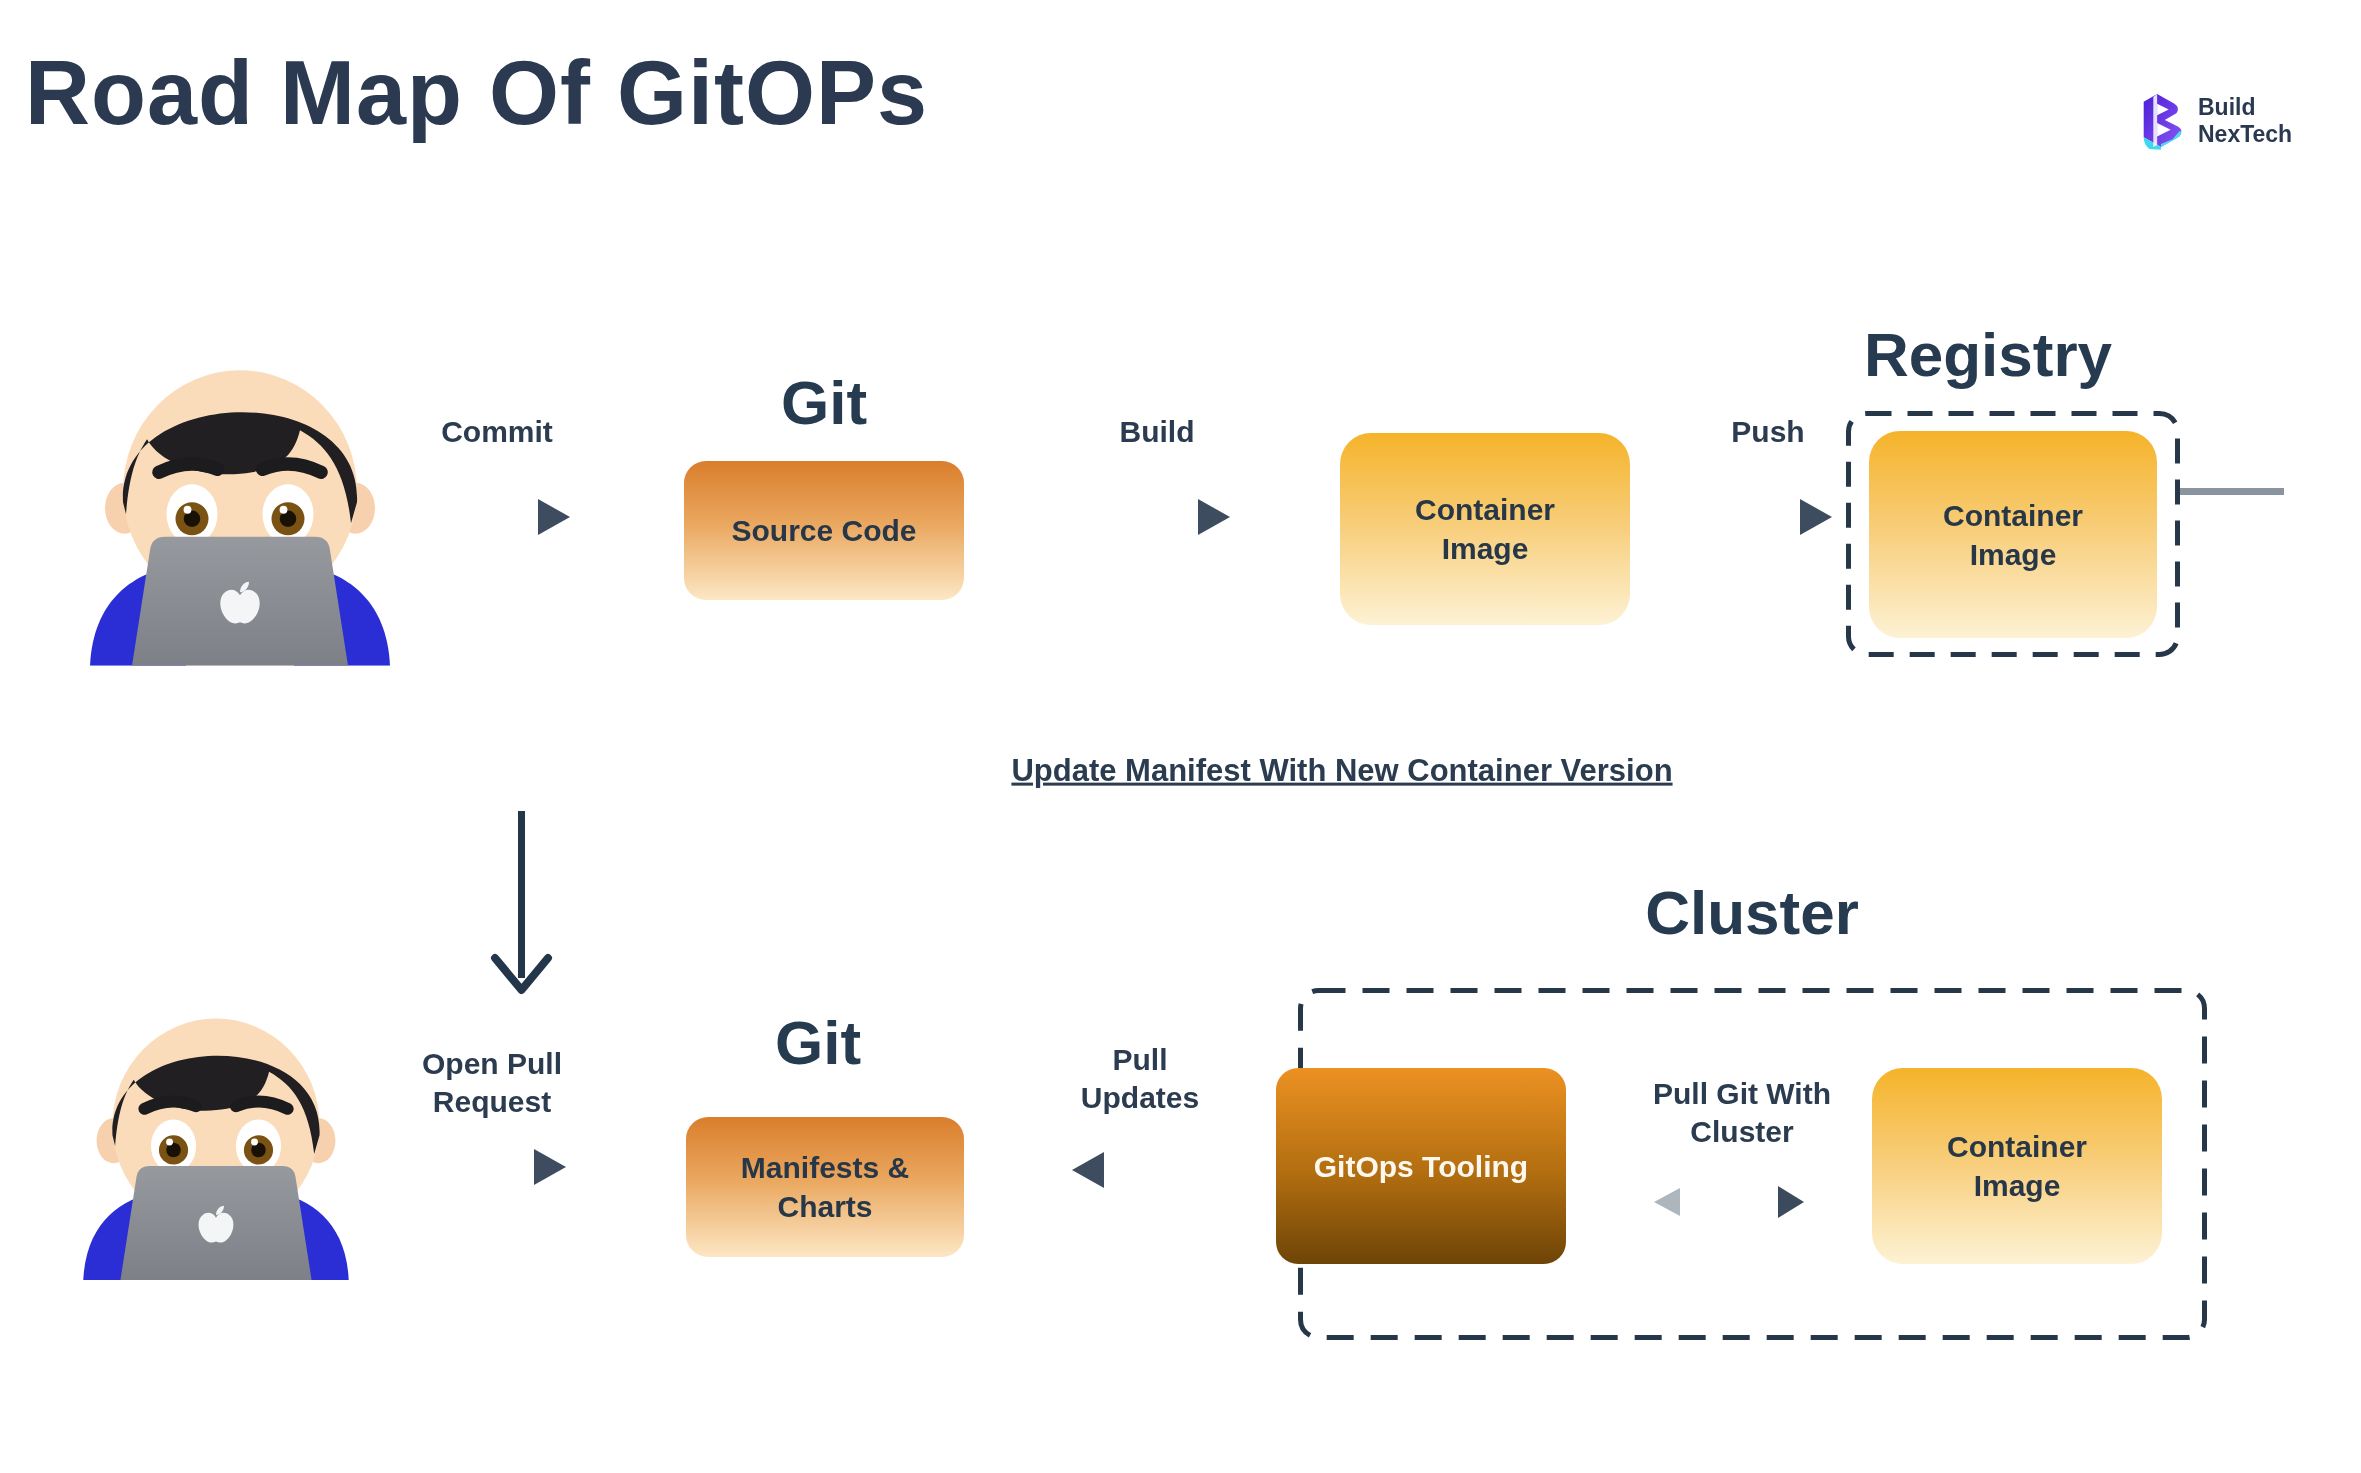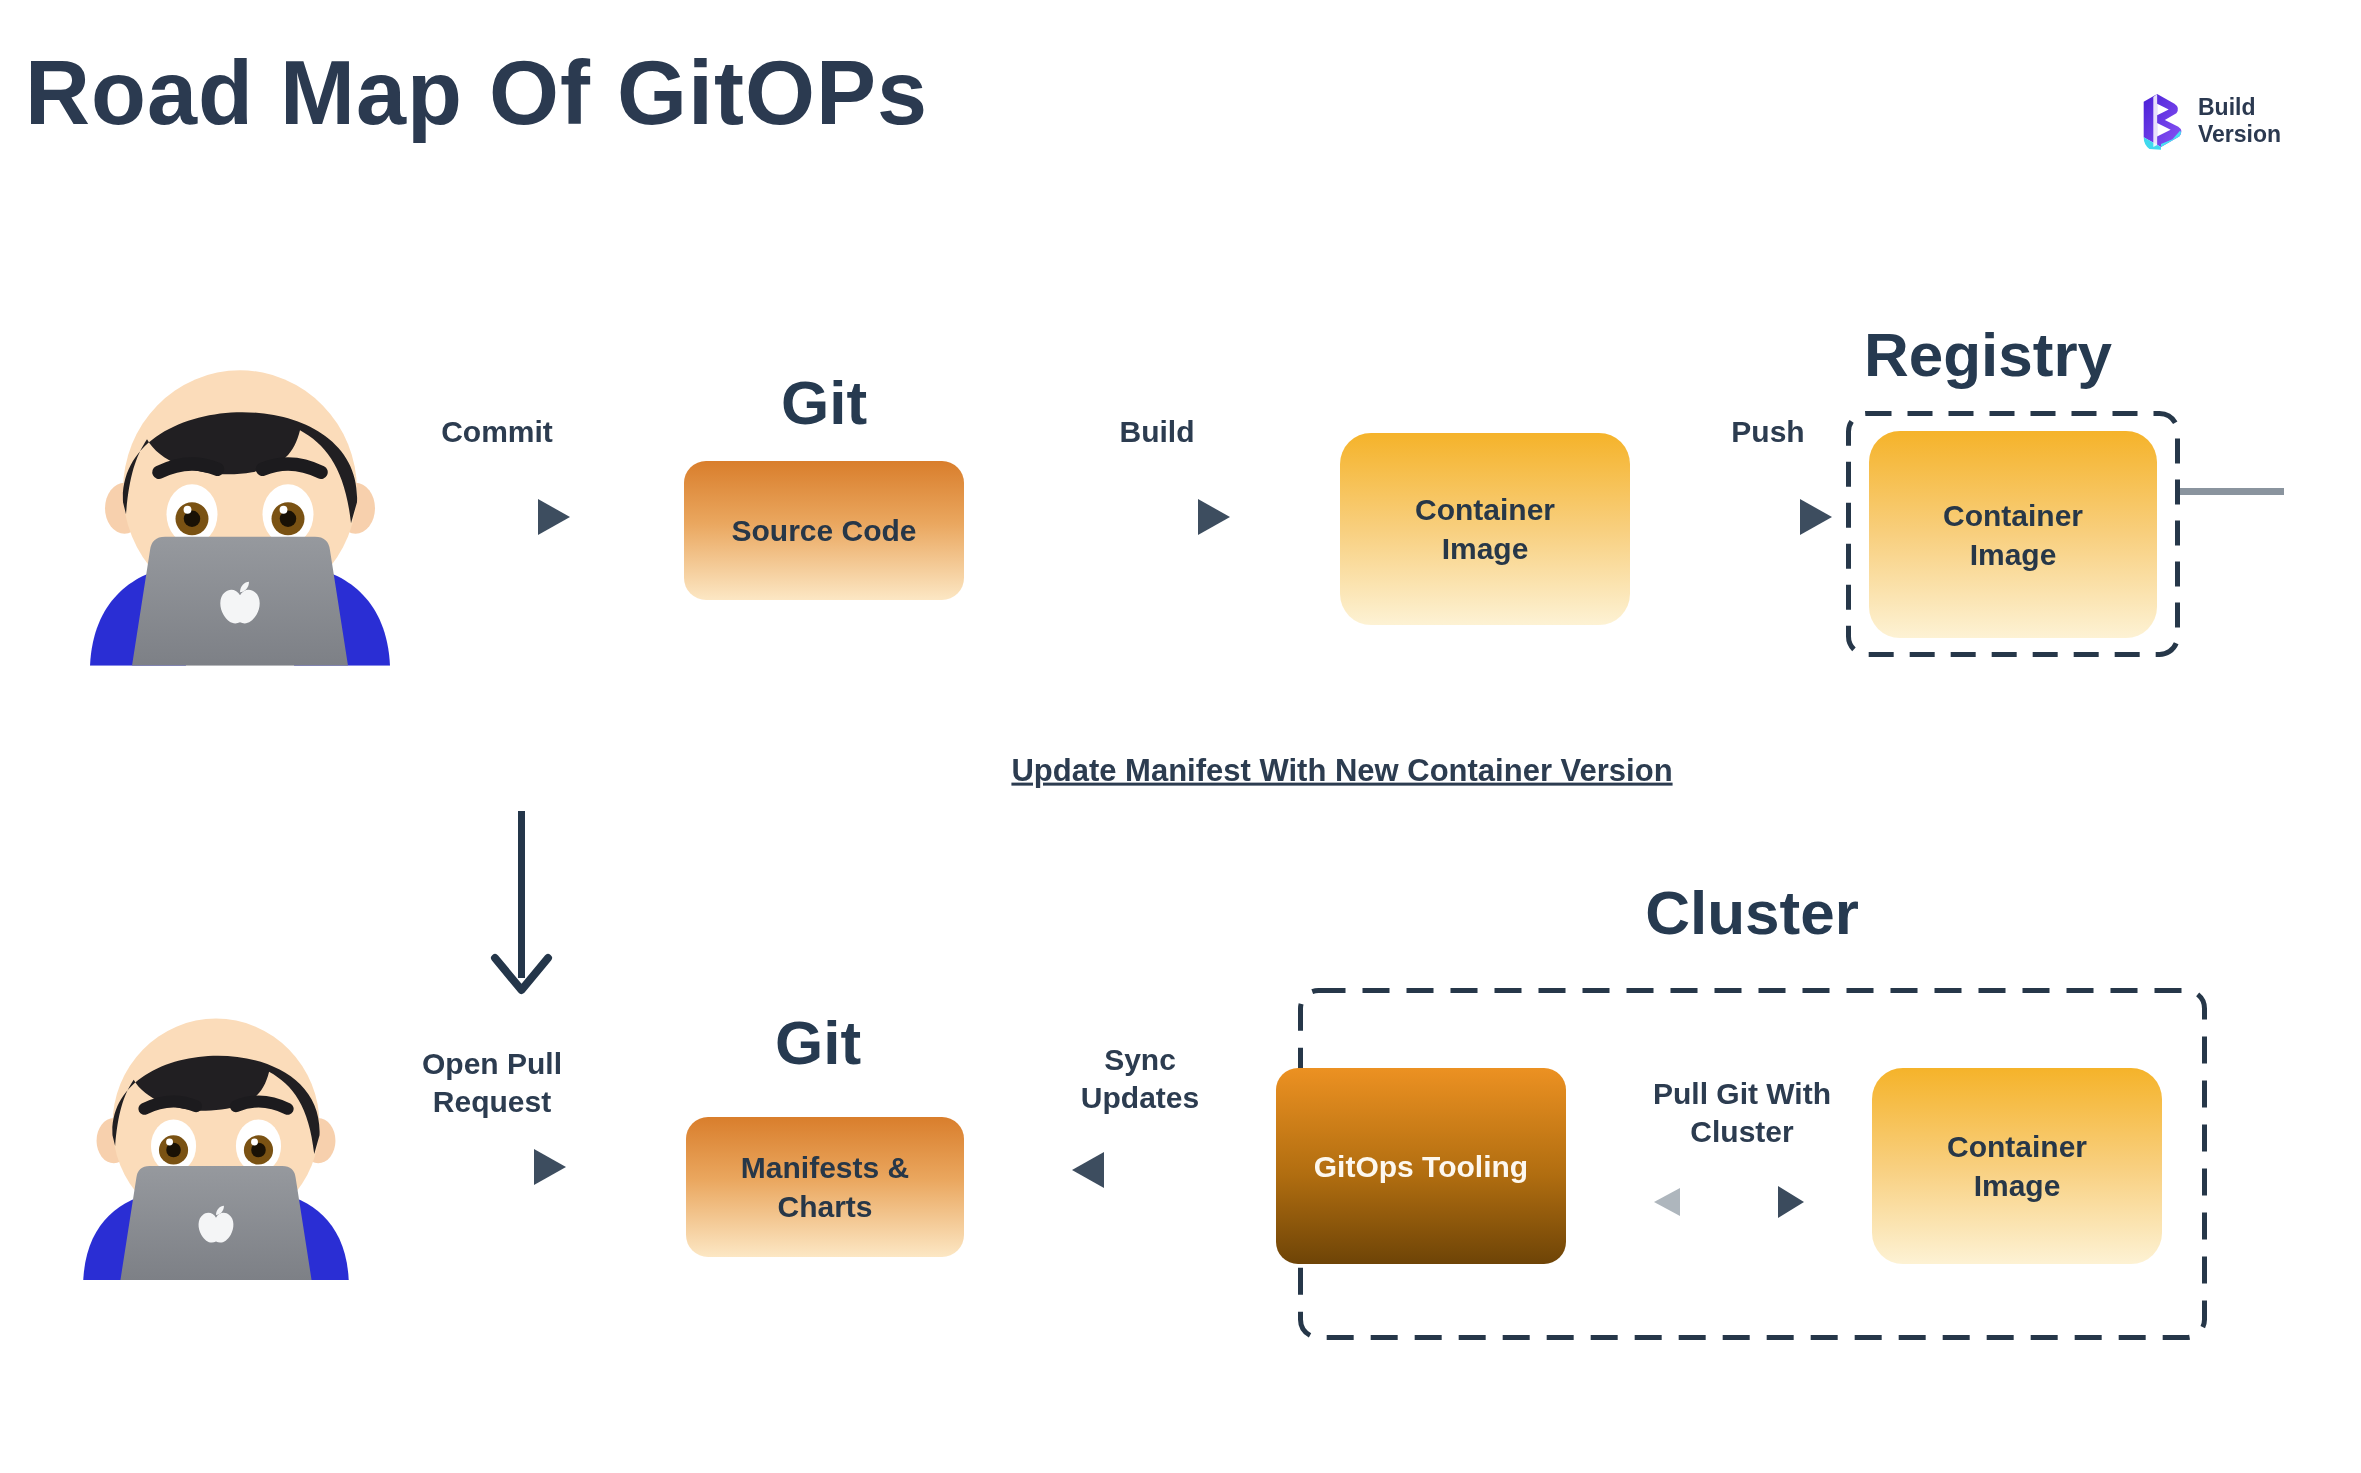--- a/index.html
+++ b/index.html
@@ -71,21 +71,21 @@
       </defs>
       <path d="M8 10 L22 2 L40 12 Q46 16 42 22 L30 29 L44 36 Q50 40 45 46 L26 57 L8 47 Z" fill="url(#lpurp)"></path>
       <path d="M8 47 L26 57 L26 60 L14 59 Q8 55 8 47 Z" fill="#3fd9ee"></path>
       <path d="M26 57 L45 46 Q48 43 46 40 L38 49 L26 54 Z" fill="#49e0f2"></path>
       <path d="M22 12 L34 18 L22 24 Z" fill="#ffffff"></path>
       <path d="M22 32 L36 39 L22 46 Z" fill="#ffffff"></path>
       <path d="M18 5 L22 2 L22 55 L18 57 Z" fill="#ffffff" opacity="0.85"></path>
     </svg>
     <div class="brandtext">
       <div>Build</div>
-      <div>Version</div>
+      <div>NexTech</div>
     </div>
   </div>
 
   <svg class="wires" viewBox="0 0 2361 1473">
     <defs>
       <linearGradient id="ag" x1="0" y1="0" x2="1" y2="0">
         <stop offset="0" stop-color="#d8dbdf"></stop>
           <stop offset="1" stop-color="#46566a"></stop>
       </linearGradient>
       <linearGradient id="agl" x1="0" y1="0" x2="1" y2="0">
@@ -202,21 +202,21 @@
     <span class="w200">Container Image</span>
   </div>
   <div class="obox g-gold b-cont2">
     <span class="w200">Container Image</span>
   </div>
 
   <div class="ctr lbl l-update">Update Manifest With New Container Version</div>
 
   <div class="ctr lbl l-openpull">Open Pull Request</div>
   <div class="ctr hd h-git2">Git</div>
-  <div class="ctr lbl l-pullupd">Sync Updates</div>
+  <div class="ctr lbl l-pullupd">Pull Updates</div>
   <div class="ctr hd h-cluster">Cluster</div>
   <div class="ctr lbl l-sync">Pull Git With Cluster</div>
 
   <div class="obox g-deep b-manifests">
     <span class="w190">Manifests &amp; Charts</span>
   </div>
   <div class="obox g-brown b-gitops">
     <span>GitOps Tooling</span>
   </div>
   <div class="obox g-gold b-cont3">

